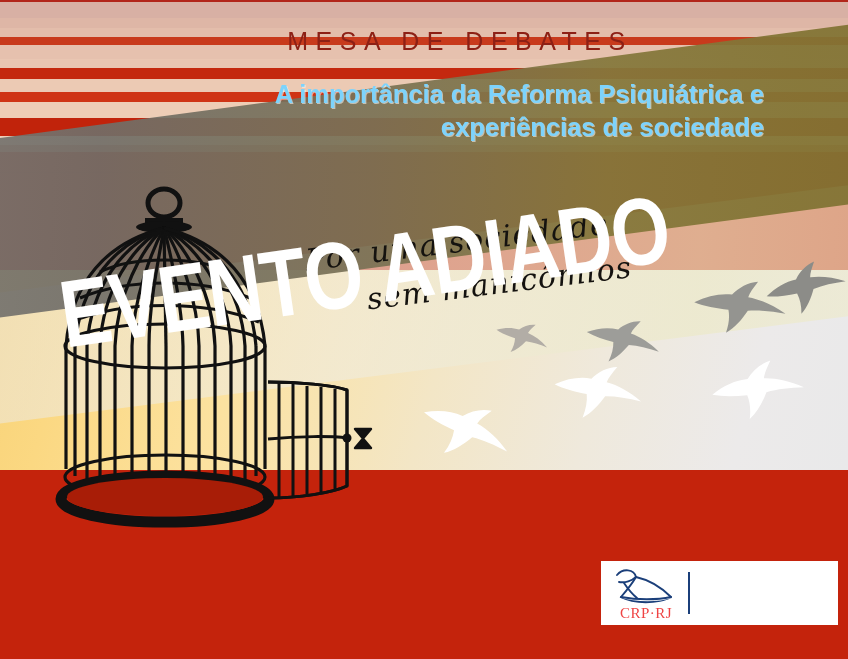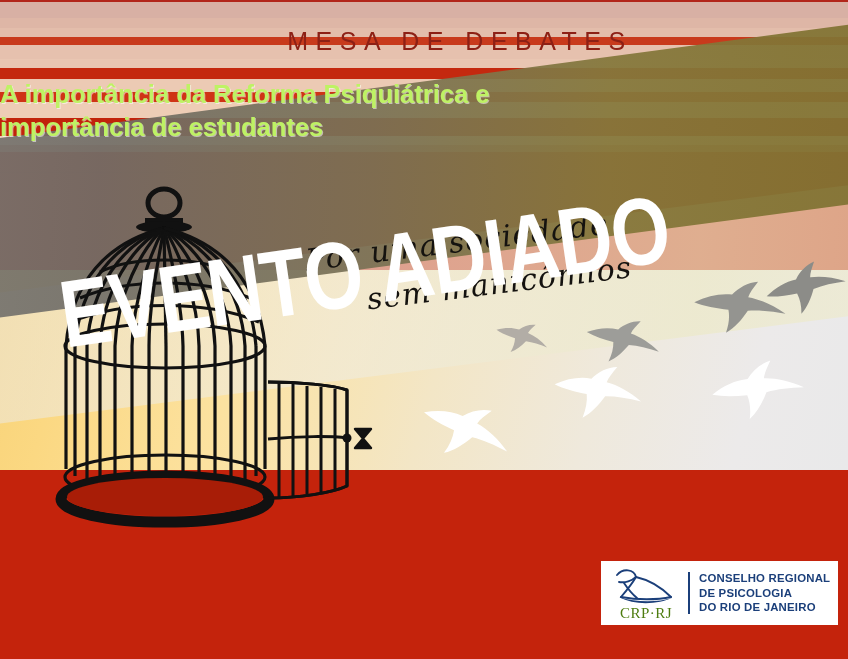--- a/index.html
+++ b/index.html
@@ -71,22 +71,22 @@
   }
 
   
   #kicker{
     position:absolute;left:0;top:27px;width:848px;text-align:center;
     font-size:25px;font-weight:400;letter-spacing:7.5px;
     color:#8d2015;
     padding-left:36px;
   }
   #title{
-    position:absolute;left:0;top:78px;width:764px;text-align:left;
-    color:#bef264;font-weight:bold;font-size:25.5px;line-height:33px;
+    position:absolute;left:0;top:78px;width:764px;text-align:right;
+    color:#7dd3fc;font-weight:bold;font-size:25.5px;line-height:33px;
     text-shadow:1px 1px 0 rgba(255,255,255,0.55);
   }
   #title .ln{display:block;white-space:nowrap;}
 
   
   #slogan{
     position:absolute;left:303px;top:238px;width:480px;
     font-family:"DejaVu Serif", serif;
     font-style:italic;font-size:30px;line-height:46px;
     color:#14120f;
@@ -130,21 +130,21 @@
   #logomark{width:86px;height:60px;flex:0 0 86px;position:relative;}
   #logodivider{width:2px;height:42px;background:#1b3f7a;flex:0 0 2px;margin:0 9px 0 1px;}
   #logotext{
     color:#1b3f7a;font-weight:bold;font-size:11.4px;line-height:14.4px;
     letter-spacing:0.2px;
   }
   #logotext span{display:block;white-space:nowrap;}
   #crpword{
     position:absolute;left:6px;bottom:1px;width:78px;text-align:center;
     font-family:"Liberation Serif", serif;
-    font-size:15px;color:#4d7c0f;letter-spacing:0.5px;
+    font-size:15px;color:#ef4444;letter-spacing:0.5px;
   }
 </style>
 </head>
 <body>
 
 <div id="poster">
 
   <div class="layer" id="sky"></div>
 
   <div id="stripes">
@@ -265,21 +265,21 @@
 
       <circle cx="300" cy="252" r="4.5" fill="#111111"></circle>
       <path d="M308 243 L 324 243 L 308 262 L 324 262 Z" fill="#111111" stroke="#111111" stroke-width="2.4" stroke-linejoin="round"></path>
     </svg>
   </div>
 
   <div id="kicker">MESA DE DEBATES</div>
 
   <div id="title">
     <span class="ln">A importância da Reforma Psiquiátrica e</span>
-    <span class="ln">importância de estudantes</span>
+    <span class="ln">experiências de sociedade</span>
   </div>
 
   <div id="slogan">
     <span class="sl1">Por uma sociedade</span>
     <span class="sl2">sem manicômios</span>
   </div>
 
   <div id="adiado">EVENTO ADIADO</div>
 
 
@@ -292,20 +292,15 @@
           <path d="M35 14 C 44 16 58 22 70 34"></path>
           <path d="M70 34 C 56 37 36 37 20 34"></path>
           <path d="M20 34 C 26 27 31 21 35 14"></path>
           <path d="M23 20 C 27 26 31 31 36 35"></path>
         </g>
         <path d="M18 34 C 36 40 58 39 71 35 C 58 41 34 43 18 34 Z" fill="#1b3f7a" stroke="none"></path>
       </svg>
       <div id="crpword">CRP·RJ</div>
     </div>
     <div id="logodivider"></div>
-    <div id="logotext">
-      <span>CONSELHO REGIONAL</span>
-      <span>DE PSICOLOGIA</span>
-      <span>DO RIO DE JANEIRO</span>
-    </div>
   </div>
 
 </div>
 
 </body></html>

